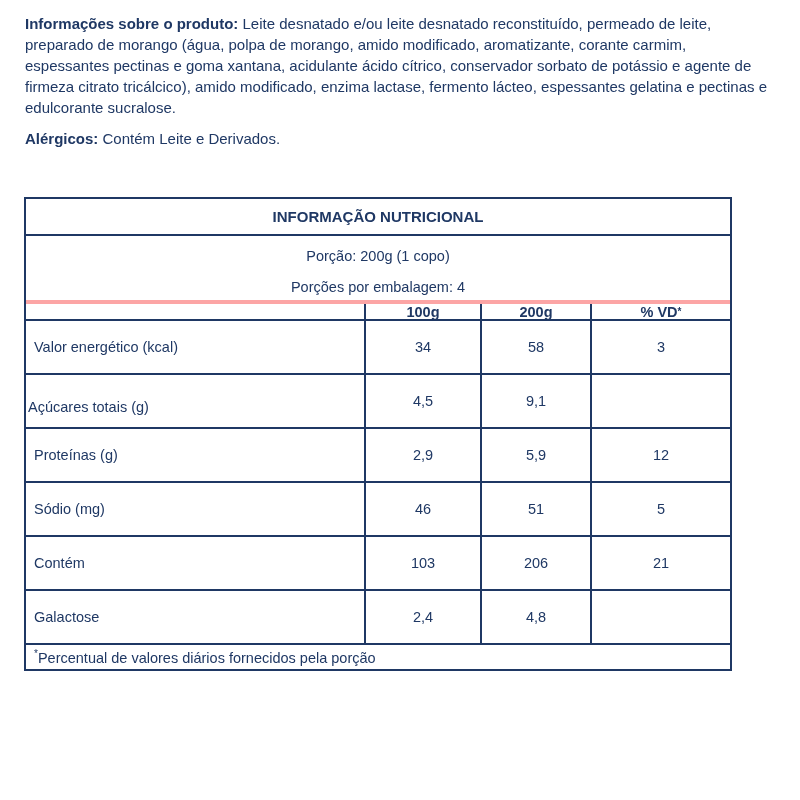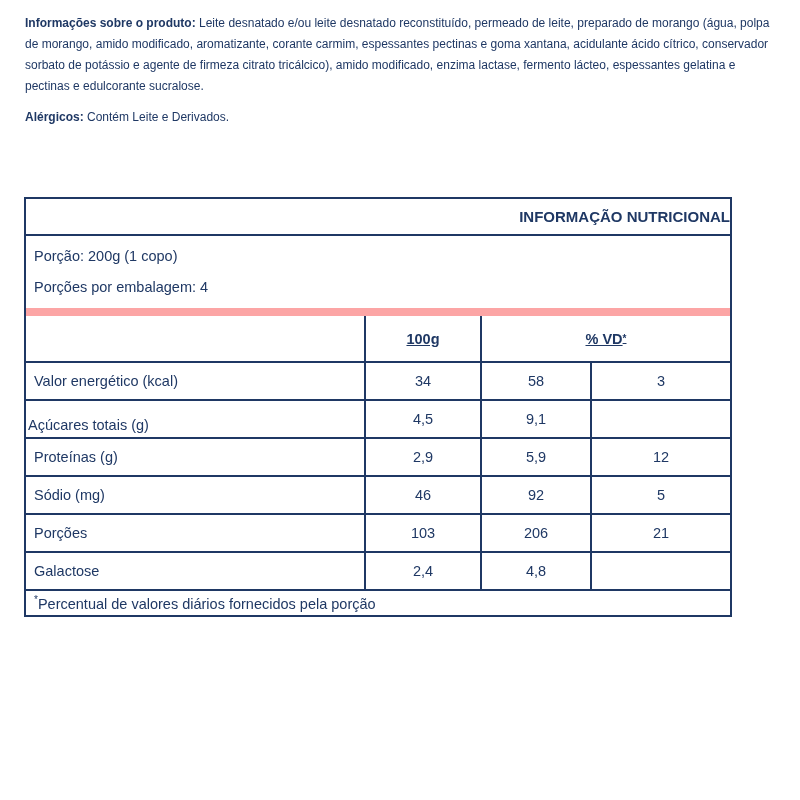--- a/index.html
+++ b/index.html
@@ -14,49 +14,50 @@
     height: 800px;
     background: #ffffff;
     color: #1f3864;
     overflow: hidden;
   }
   .info-block {
     position: absolute;
     left: 25px;
     top: 13px;
     width: 748px;
-    font-size: 12px;
+    font-size: 15px;
     line-height: 21px;
   }
   .info-block p { margin: 0; }
   .info-block p.allergens { margin-top: 10px; }
   .info-block strong { font-weight: bold; }
 
   .ntable {
     position: absolute;
     left: 24px;
     top: 197px;
     width: 708px;
     box-sizing: border-box;
     border: 2px solid #1f3864;
     font-size: 14.5px;
   }
   .t-title {
     height: 35px;
     line-height: 35px;
-    text-align: right;
+    text-align: center;
     font-weight: bold;
     font-size: 15px;
     border-bottom: 2px solid #1f3864;
   }
   .t-serving {
     box-sizing: border-box;
-    height: 80px;
+    height: 68px;
     padding: 12px 8px 0 8px;
-    border-bottom: 8px solid #fca5a5;
+    border-bottom: 4px solid #fca5a5;
+    text-align: center;
   }
   .t-serving .line1 { margin-bottom: 15px; }
 
   .t-row {
     display: flex;
     box-sizing: border-box;
     border-bottom: 2px solid #1f3864;
   }
   .t-row .c {
     box-sizing: border-box;
@@ -68,22 +69,22 @@
     padding-left: 8px;
   }
   .t-row .c.label.indent { padding-left: 2px; margin-top: 12px; }
   .t-row .c.v100 { width: 116px; }
   .t-row .c.v200 { width: 110px; }
   .t-row .c.vvd  { flex: 1; }
   .t-row .c.num {
     justify-content: center;
     border-left: 2px solid #1f3864;
   }
-  .t-head { height: 47px; font-weight: bold; text-decoration: underline; }
-  .t-body-row { height: 38px; }
+  .t-head { height: 17px; font-weight: bold; }
+  .t-body-row { height: 54px; }
   sup { font-size: 10px; line-height: 0; }
 
   .t-foot {
     box-sizing: border-box;
     height: 24px;
     padding: 5px 20px 0 8px;
   }
 </style>
 </head>
 <body>
@@ -103,20 +104,24 @@
       <div class="line1">Porção: 200g (1 copo)</div>
       <div class="line2">Porções por embalagem: 4</div>
     </div>
 
     <div class="t-row t-head">
       <div class="c label"></div>
       <div class="c v100 num">
           <span>100g</span>
           <sup></sup>
         </div>
+      <div class="c v200 num">
+          <span>200g</span>
+          <sup></sup>
+        </div>
       <div class="c vvd num">
           <span>% VD</span>
           <sup>*</sup>
         </div>
     </div>
 
     <div id="rows">
         <div class="t-row t-body-row">
           <div class="c label">Valor energético (kcal)</div>
           <div class="c v100 num">34</div>
@@ -131,25 +136,25 @@
         </div>
         <div class="t-row t-body-row">
           <div class="c label">Proteínas (g)</div>
           <div class="c v100 num">2,9</div>
           <div class="c v200 num">5,9</div>
           <div class="c vvd num">12</div>
         </div>
         <div class="t-row t-body-row">
           <div class="c label">Sódio (mg)</div>
           <div class="c v100 num">46</div>
-          <div class="c v200 num">92</div>
+          <div class="c v200 num">51</div>
           <div class="c vvd num">5</div>
         </div>
         <div class="t-row t-body-row">
-          <div class="c label">Porções</div>
+          <div class="c label">Contém</div>
           <div class="c v100 num">103</div>
           <div class="c v200 num">206</div>
           <div class="c vvd num">21</div>
         </div>
         <div class="t-row t-body-row">
           <div class="c label">Galactose</div>
           <div class="c v100 num">2,4</div>
           <div class="c v200 num">4,8</div>
           <div class="c vvd num"></div>
         </div>

